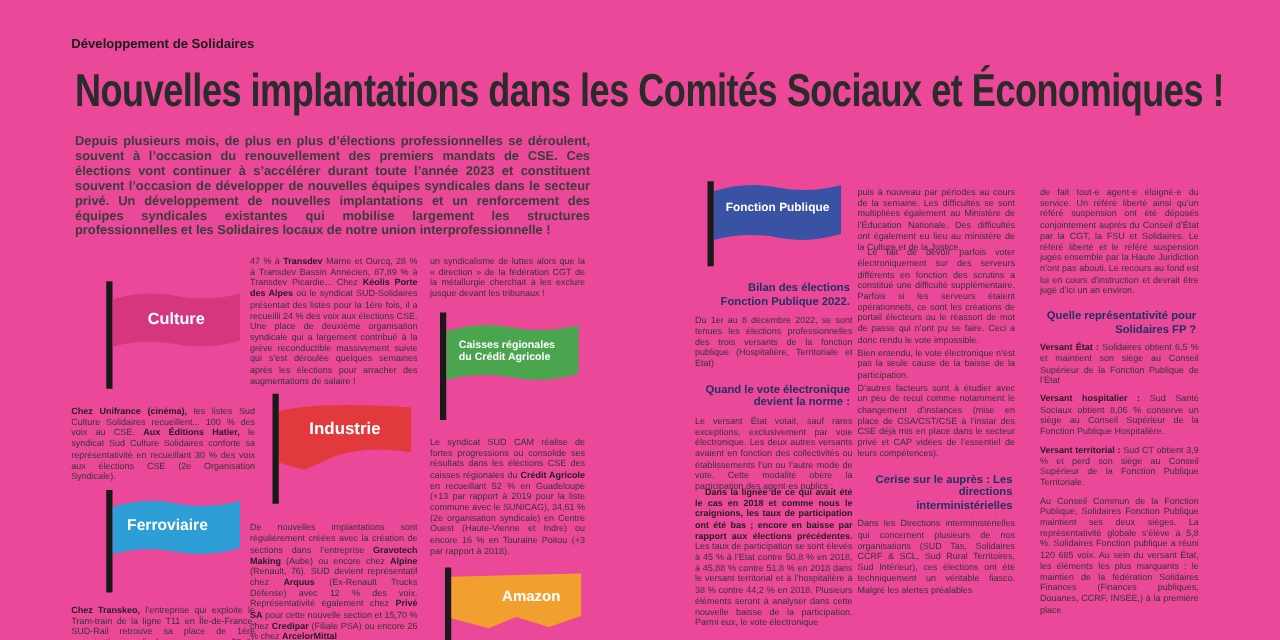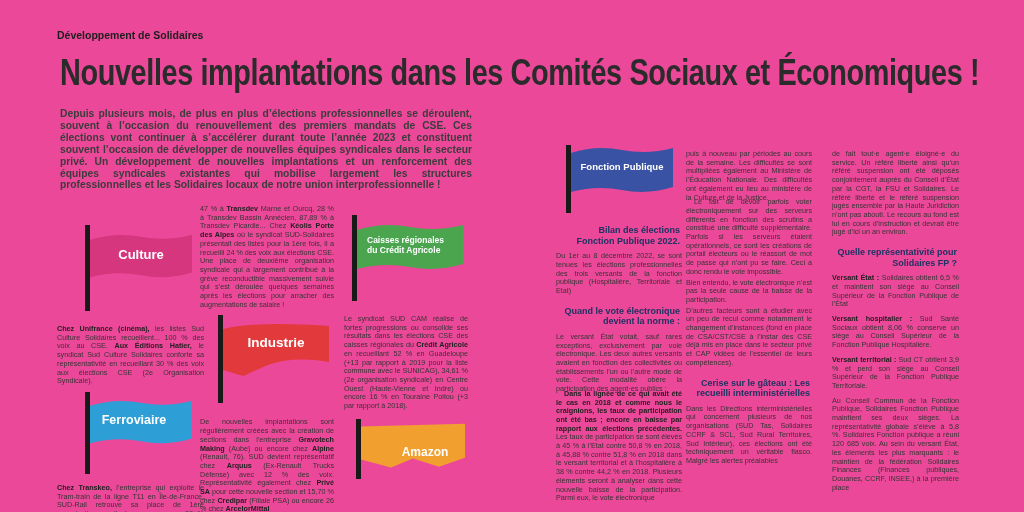--- a/index.html
+++ b/index.html
@@ -43,21 +43,21 @@
   .f-indus .pole{left:18px;top:0;height:88px;}
   .f-indus .fsvg{left:23px;top:5px;width:106px;height:56px;}
   .f-indus .flabel{left:23px;top:5px;width:106px;height:44px;font-size:13.5px;}
   .f-ca{height:92px;margin-top:10px;}
   .f-ca .pole{left:8px;top:0;height:86px;}
   .f-ca .fsvg{left:13px;top:5px;width:106px;height:56px;}
   .f-ca .flabel{left:13px;top:5px;width:106px;height:50px;font-size:8.5px;line-height:1.2;padding:0 10px;box-sizing:border-box;}
   .f-amazon{height:58px;margin-top:8px;}
   .f-amazon .pole{left:12px;top:0;height:60px;}
   .f-amazon .fsvg{left:17px;top:3px;width:104px;height:50px;}
-  .f-amazon .flabel{left:17px;top:13px;width:128px;height:40px;font-size:12px;}
+  .f-amazon .flabel{left:17px;top:3px;width:128px;height:40px;font-size:12px;}
   .f-fp{height:72px;margin:0;}
   .f-fp .pole{left:10px;top:2px;height:68px;}
   .f-fp .fsvg{left:15px;top:0;width:102px;height:56px;}
   .f-fp .flabel{left:15px;top:0;width:102px;height:46px;font-size:9.5px;}
 </style>
 </head>
 <body>
 
 <div class="page">
 
@@ -90,20 +90,21 @@
       <span class="pole"></span>
       <svg class="fsvg" viewBox="0 0 104 56" preserveAspectRatio="none">
         <path d="M0 9 Q30 1 104 6 L104 42 Q70 36 44 45 L20 56 L0 50 Z" fill="#e23a3c"></path>
       </svg>
       <span class="flabel">Industrie</span>
     </div>
     <p class="body">De nouvelles implantations sont régulièrement créées avec la création de sections dans l’entreprise <b>Gravotech Making</b> (Aube) ou encore chez <b>Alpine</b> (Renault, 76). SUD devient représentatif chez <b>Arquus</b> (Ex-Renault Trucks Défense) avec 12 % des voix. Représentativité également chez <b>Privé SA</b> pour cette nouvelle section et 15,70 % chez <b>Credipar</b> (Filiale PSA) ou encore 26 % chez <b>ArcelorMittal</b></p>
   </div>
 
   <div class="col" id="col3">
+    <p class="body">un syndicalisme de luttes alors que la « direction » de la fédération CGT de la métallurgie cherchait à les exclure jusque devant les tribunaux !</p>
     <div class="flagwrap f-ca">
       <span class="pole"></span>
       <svg class="fsvg" viewBox="0 0 104 56" preserveAspectRatio="none">
         <path d="M0 10 Q26 2 52 7 Q78 12 104 5 L104 44 Q78 52 52 47 Q26 42 0 49 Z" fill="#4ba54f"></path>
       </svg>
       <span class="flabel">Caisses régionales du Crédit Agricole</span>
     </div>
     <p class="body">Le syndicat SUD CAM réalise de fortes progressions ou consolide ses résultats dans les élections CSE des caisses régionales du <b>Crédit Agricole</b> en recueillant 52 % en Guadeloupe (+13 par rapport à 2019 pour la liste commune avec le SUNICAG), 34,61 % (2e organisation syndicale) en Centre Ouest (Haute-Vienne et Indre) ou encore 16 % en Touraine Poitou (+3 par rapport à 2018).</p>
     <div class="flagwrap f-amazon">
       <span class="pole"></span>
@@ -127,22 +128,22 @@
     <p class="body">Du 1er au 8 décembre 2022, se sont tenues les élections professionnelles des trois versants de la fonction publique (Hospitalière, Territoriale et Etat)</p>
     <h3 class="subhead">Quand le vote électronique devient la norme :</h3>
     <p class="body tight">Le versant État votait, sauf rares exceptions, exclusivement par voie électronique. Les deux autres versants avaient en fonction des collectivités ou établissements l’un ou l’autre mode de vote. Cette modalité obère la participation des agent·es publics :</p>
     <p class="body indent"><b>Dans la lignée de ce qui avait été le cas en 2018 et comme nous le craignions, les taux de participation ont été bas ; encore en baisse par rapport aux élections précédentes.</b> Les taux de participation se sont élevés à 45 % à l’Etat contre 50,8 % en 2018, à 45,88 % contre 51,8 % en 2018 dans le versant territorial et à l’hospitalière à 38 % contre 44,2 % en 2018. Plusieurs éléments seront à analyser dans cette nouvelle baisse de la participation. Parmi eux, le vote électronique</p>
   </div>
 
   <div class="col" id="col5">
     <p class="body tight">puis à nouveau par périodes au cours de la semaine. Les difficultés se sont multipliées également au Ministère de l’Éducation Nationale. Des difficultés ont également eu lieu au ministère de la Culture et de la Justice.</p>
     <p class="body tight indent">Le fait de devoir parfois voter électroniquement sur des serveurs différents en fonction des scrutins a constitué une difficulté supplémentaire. Parfois si les serveurs étaient opérationnels, ce sont les créations de portail électeurs ou le réassort de mot de passe qui n’ont pu se faire. Ceci a donc rendu le vote impossible.</p>
     <p class="body tight">Bien entendu, le vote électronique n’est pas la seule cause de la baisse de la participation.</p>
-    <p class="body">D’autres facteurs sont à étudier avec un peu de recul comme notamment le changement d’instances (fond en place de CSA/CST/CSE à l’instar des CSE déjà mis en place dans le secteur privé et CAP vidées de l’essentiel de leurs compétences).</p>
-    <h3 class="subhead">Cerise sur le gâteau : Les recueilli interministérielles</h3>
+    <p class="body">D’autres facteurs sont à étudier avec un peu de recul comme notamment le changement d’instances (mise en place de CSA/CST/CSE à l’instar des CSE déjà mis en place dans le secteur privé et CAP vidées de l’essentiel de leurs compétences).</p>
+    <h3 class="subhead">Cerise sur le auprès : Les directions interministérielles</h3>
     <p class="body">Dans les Directions interministérielles qui concernent plusieurs de nos organisations (SUD Tas, Solidaires CCRF &amp; SCL, Sud Rural Territoires, Sud Intérieur), ces élections ont été techniquement un véritable fiasco. Malgré les alertes préalables</p>
   </div>
 
   <div class="col" id="col6">
     <p class="body">de fait tout·e agent·e éloigné·e du service. Un référé liberté ainsi qu’un référé suspension ont été déposés conjointement auprès du Conseil d’État par la CGT, la FSU et Solidaires. Le référé liberté et le référé suspension jugés ensemble par la Haute Juridiction n’ont pas abouti. Le recours au fond est lui en cours d’instruction et devrait être jugé d’ici un an environ.</p>
     <h3 class="subhead">Quelle représentativité pour Solidaires FP ?</h3>
     <p class="body"><b>Versant État :</b> Solidaires obtient 6,5 % et maintient son siège au Conseil Supérieur de la Fonction Publique de l’État</p>
     <p class="body"><b>Versant hospitalier :</b> Sud Santé Sociaux obtient 8,06 % conserve un siège au Conseil Supérieur de la Fonction Publique Hospitalière.</p>
     <p class="body"><b>Versant territorial :</b> Sud CT obtient 3,9 % et perd son siège au Conseil Supérieur de la Fonction Publique Territoriale.</p>
     <p class="body">Au Conseil Commun de la Fonction Publique, Solidaires Fonction Publique maintient ses deux sièges. La représentativité globale s’élève à 5,8 %. Solidaires Fonction publique a réuni 120 685 voix. Au sein du versant État, les éléments les plus marquants : le maintien de la fédération Solidaires Finances (Finances publiques, Douanes, CCRF, INSEE,) à la première place</p>

